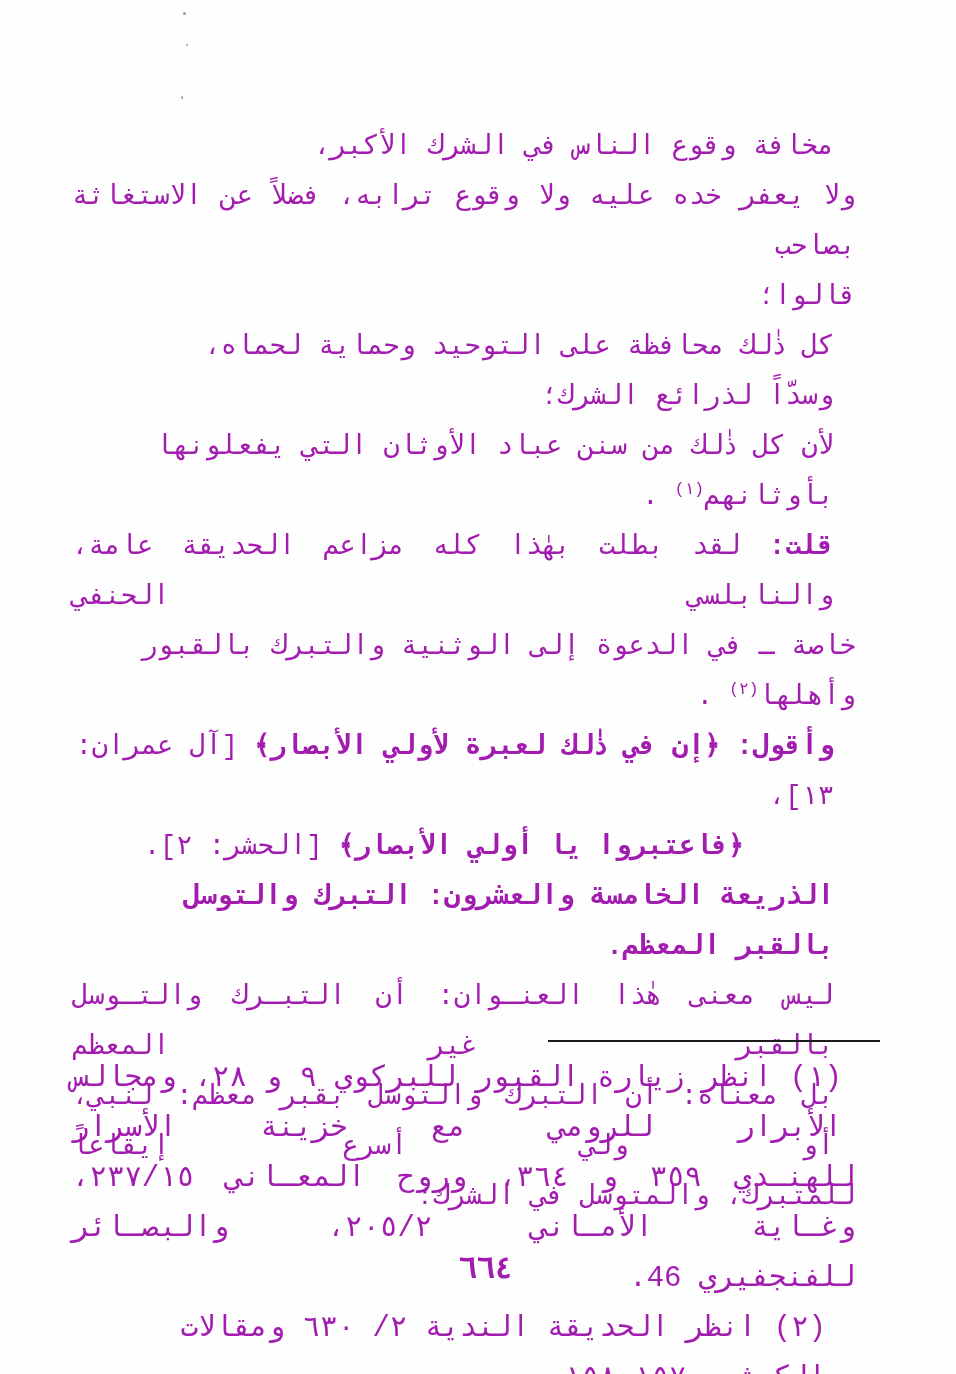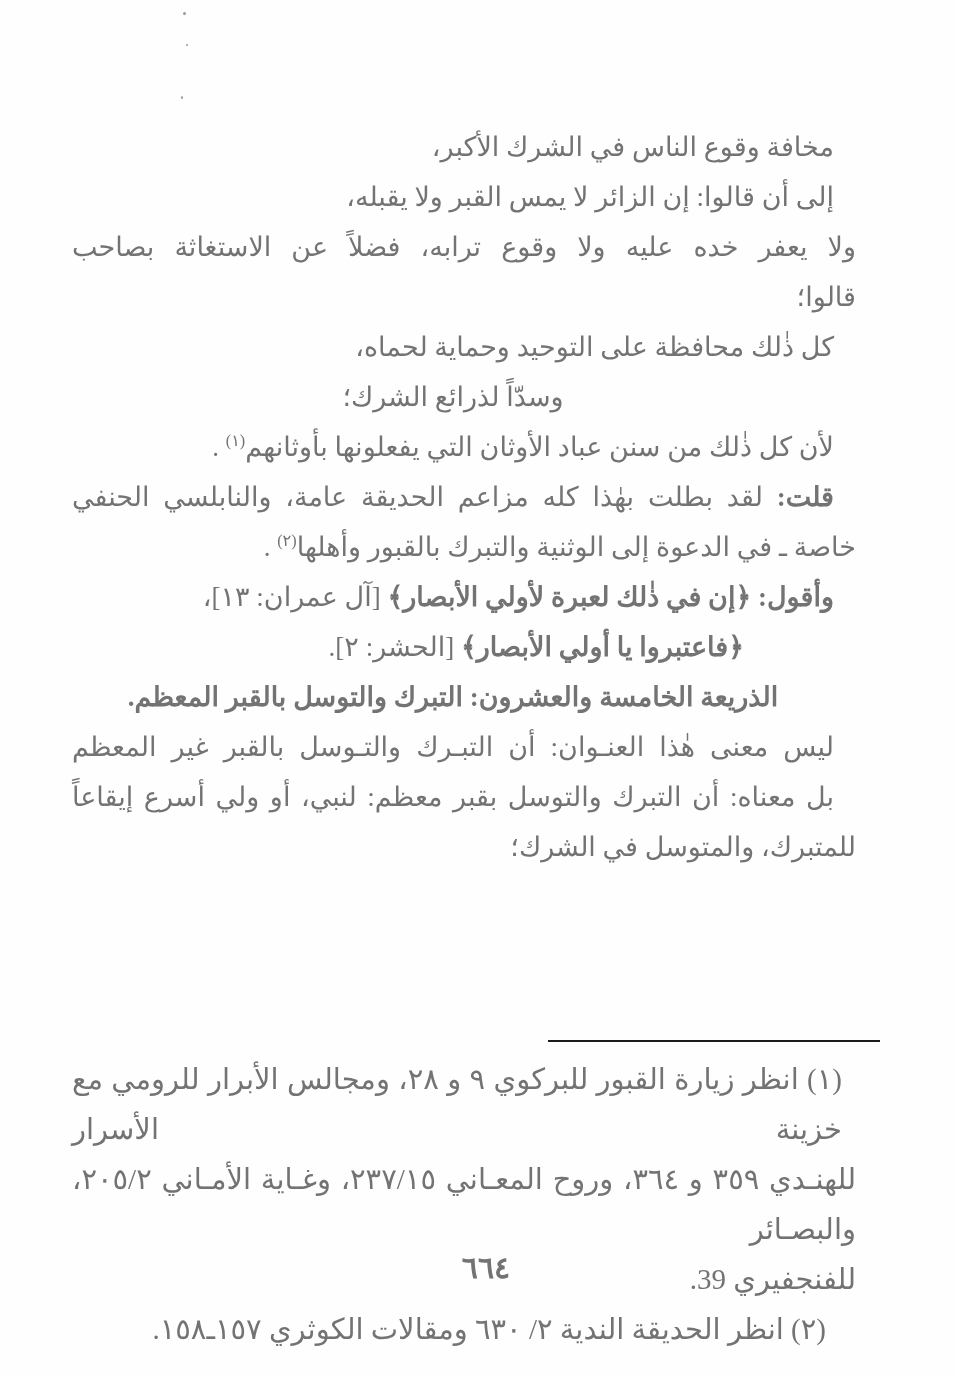--- a/index.html
+++ b/index.html
@@ -4,22 +4,22 @@
 <style>
   html, body {
     margin: 0; padding: 0;
     background: #ffffff;
   }
   .page {
     position: relative;
     width: 956px; height: 1374px;
     background: #fefefe;
     direction: rtl;
-    font-family: Liberation Serif, serif;
-    color: #737373;
+    font-family: Liberation Mono, monospace;
+    color: #a21caf;
     overflow: hidden;
   }
   .body-text {
     position: absolute;
     top: 122px; right: 100px;
     width: 784px;
     font-size: 27px;
     line-height: 50px;
   }
   .line {
@@ -66,39 +66,38 @@
 </head>
 <body>
 
 <div class="page">
   <span class="speck s1"></span>
   <span class="speck s2"></span>
   <span class="speck s3"></span>
 
   <div class="body-text" id="body-lines">
       <div class="line" style="padding-right: 22px;"><span class="">مخافة وقوع الناس في الشرك الأكبر،</span></div>
-      <div class="line" style="padding-right: 22px;"><span class="">إلى أن قالوا: إن الزائر لا يمس القبر ولا يقبله،</span></div>
       <div class="line justify" style="padding-right: 0px;"><span class="">ولا يعفر خده عليه ولا وقوع ترابه، فضلاً عن الاستغاثة بصاحب</span></div>
       <div class="line" style="padding-right: 0px;"><span class="">قالوا؛</span></div>
       <div class="line" style="padding-right: 22px;"><span class="">كل ذٰلك محافظة على التوحيد وحماية لحماه،</span></div>
-      <div class="line" style="padding-right: 22px; text-align: center;"><span class="">وسدّاً لذرائع الشرك؛</span></div>
+      <div class="line" style="padding-right: 22px;"><span class="">وسدّاً لذرائع الشرك؛</span></div>
       <div class="line" style="padding-right: 22px;"><span class="">لأن كل ذٰلك من سنن عباد الأوثان التي يفعلونها بأوثانهم</span><span class="sup">(١)</span><span class=""> .</span></div>
       <div class="line justify" style="padding-right: 22px;"><span class="b ">قلت:</span><span class=""> لقد بطلت بهٰذا كله مزاعم الحديقة عامة، والنابلسي الحنفي</span></div>
       <div class="line" style="padding-right: 0px;"><span class="">خاصة ـ في الدعوة إلى الوثنية والتبرك بالقبور وأهلها</span><span class="sup">(٢)</span><span class=""> .</span></div>
       <div class="line" style="padding-right: 22px;"><span class="b ">وأقول: </span><span class="b ">﴿إن في ذٰلك لعبرة لأولي الأبصار﴾</span><span class=""> [آل عمران: ١٣]،</span></div>
       <div class="line" style="padding-right: 112px;"><span class="b ">﴿فاعتبروا يا أولي الأبصار﴾</span><span class=""> [الحشر: ٢].</span></div>
-      <div class="line" style="padding-right: 22px; text-align: center;"><span class="b ">الذريعة الخامسة والعشرون:</span><span class="b "> التبرك والتوسل بالقبر المعظم.</span></div>
+      <div class="line" style="padding-right: 22px;"><span class="b ">الذريعة الخامسة والعشرون:</span><span class="b "> التبرك والتوسل بالقبر المعظم.</span></div>
       <div class="line justify" style="padding-right: 22px;"><span class="">ليس معنى هٰذا العنـوان: أن التبـرك والتـوسل بالقبر غير المعظم</span></div>
       <div class="line justify" style="padding-right: 22px;"><span class="">بل معناه: أن التبرك والتوسل بقبر معظم: لنبي، أو ولي أسرع إيقاعاً</span></div>
       <div class="line" style="padding-right: 0px;"><span class="">للمتبرك، والمتوسل في الشرك؛</span></div>
     </div>
 
   <div class="footnote-rule"></div>
 
   <div class="footnotes" id="footnote-lines">
       <div class="line justify" style="padding-right: 14px;"><span class="">(١) انظر زيارة القبور للبركوي ٩ و ٢٨، ومجالس الأبرار للرومي مع خزينة الأسرار</span></div>
       <div class="line justify" style="padding-right: 0px;"><span class="">للهنـدي ٣٥٩ و ٣٦٤، وروح المعـاني ٢٣٧/١٥، وغـاية الأمـاني ٢٠٥/٢، والبصـائر</span></div>
-      <div class="line" style="padding-right: 0px;"><span class="">للفنجفيري 39.</span></div>
+      <div class="line" style="padding-right: 0px;"><span class="">للفنجفيري 46.</span></div>
       <div class="line" style="padding-right: 30px;"><span class="">(٢) انظر الحديقة الندية ٢/ ٦٣٠ ومقالات الكوثري ١٥٧ـ١٥٨.</span></div>
     </div>
 
   <div class="page-number">٦٦٤</div>
 </div>
 
 </body></html>

